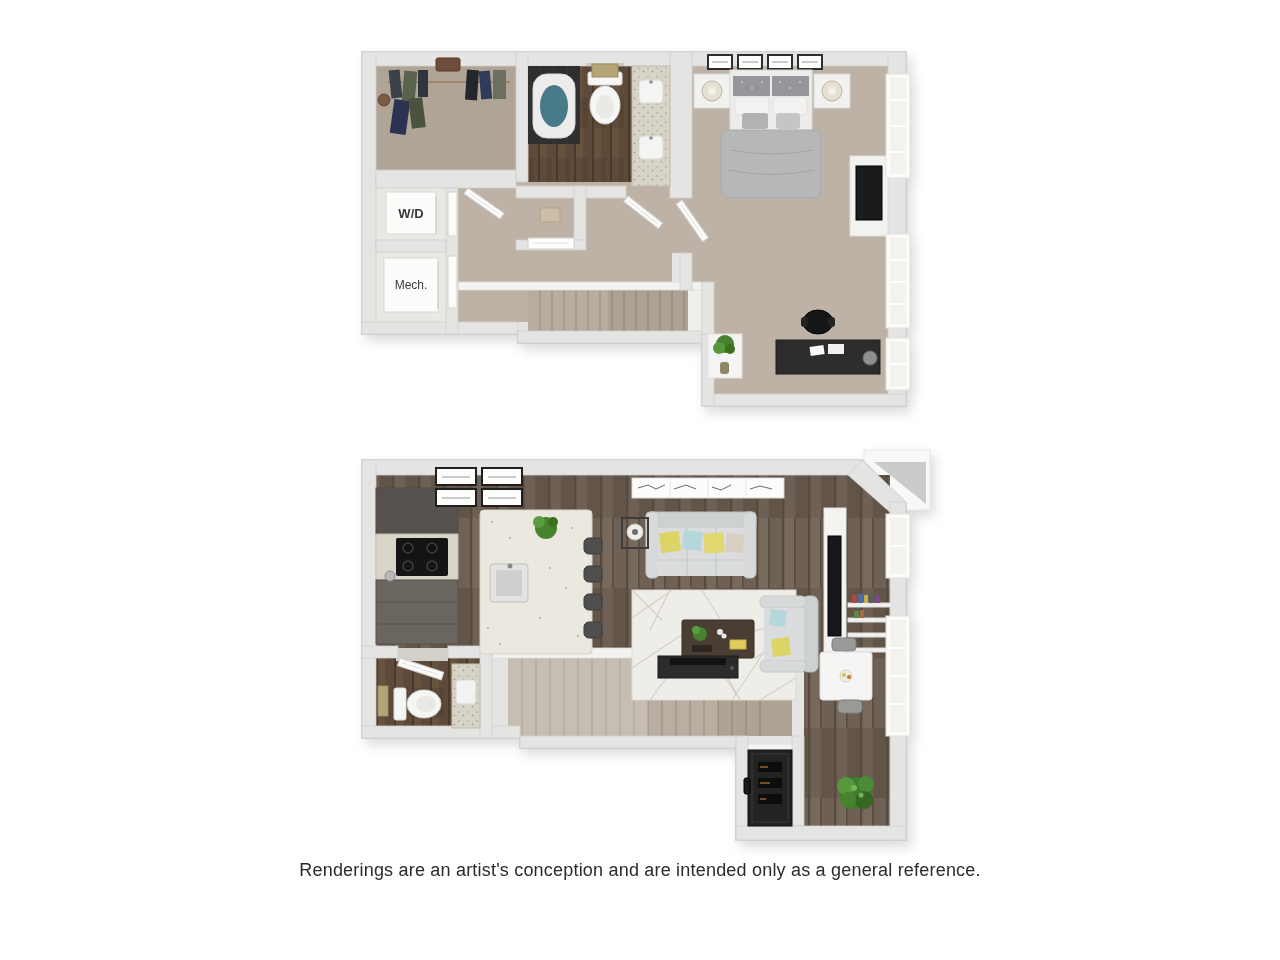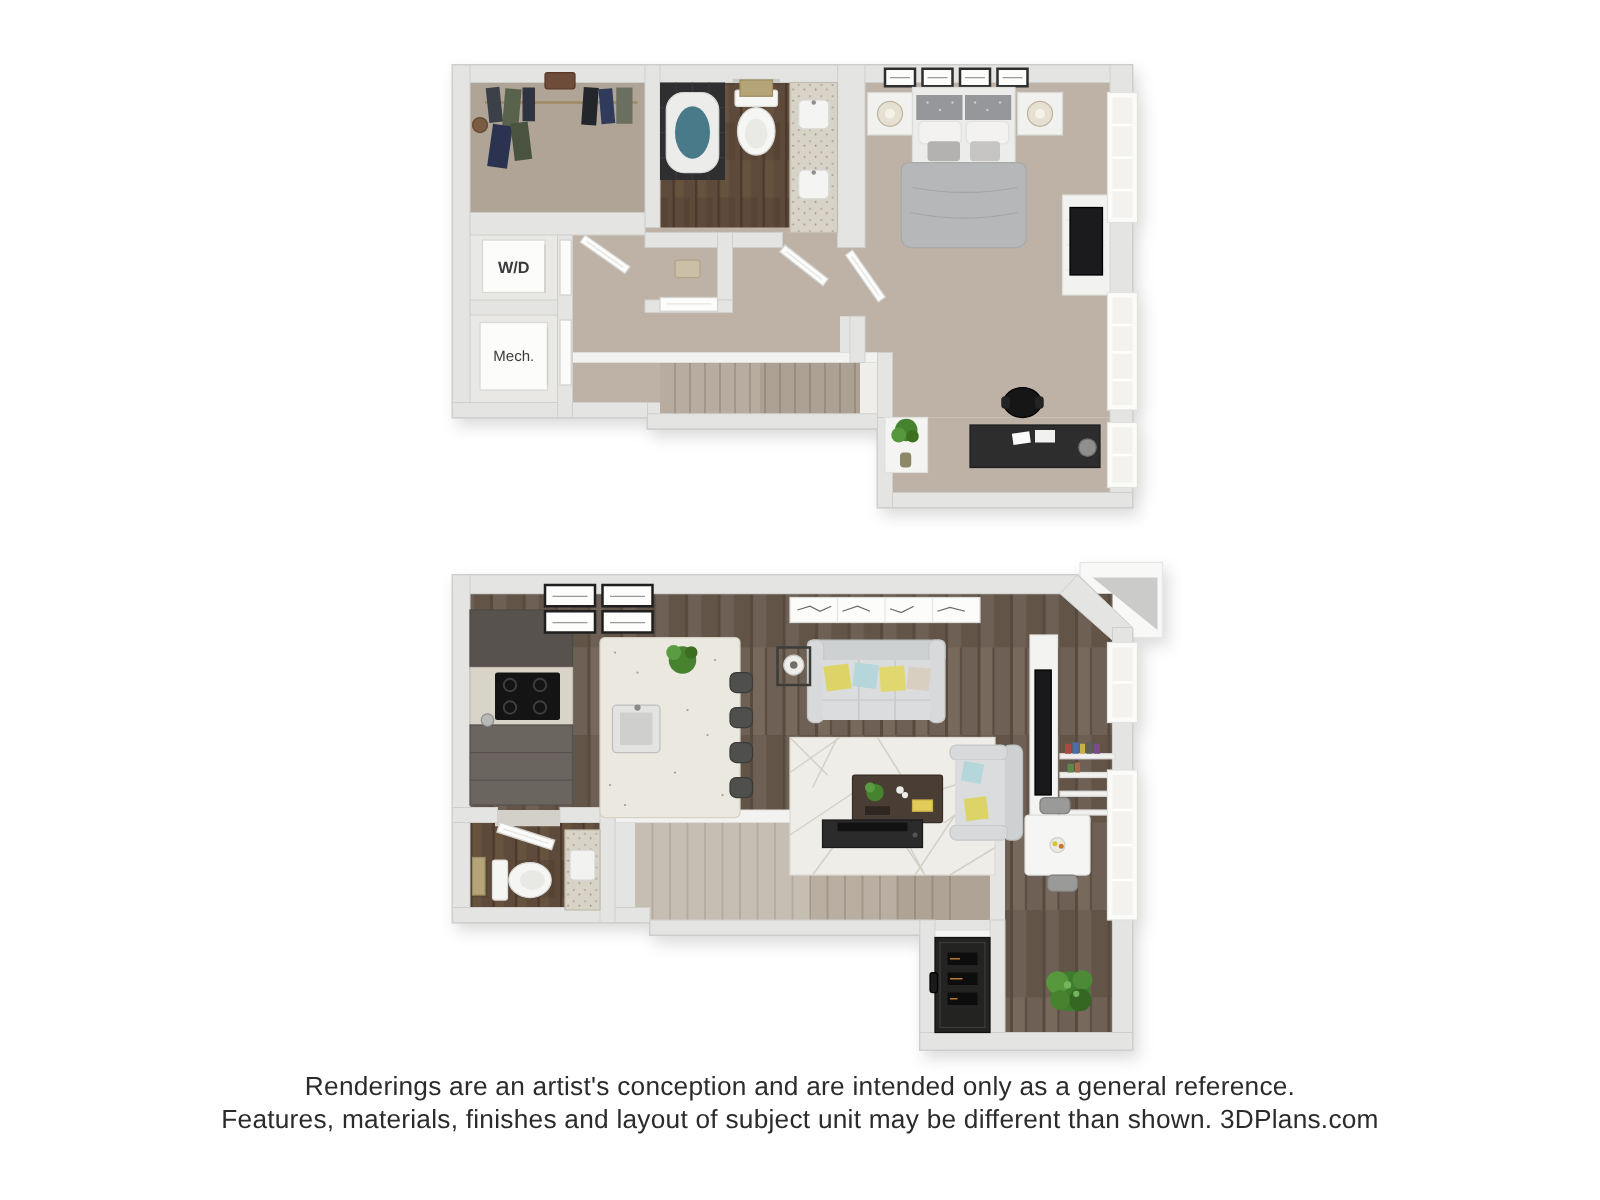--- a/index.html
+++ b/index.html
@@ -2,21 +2,21 @@
 <html><head>
 <meta charset="utf-8">
 <style>
   * { margin: 0; padding: 0; box-sizing: border-box; }
   html, body { width: 1280px; height: 960px; background: #ffffff; overflow: hidden; }
   body { position: relative; font-family: "Liberation Sans", sans-serif; }
   .plan { position: absolute; filter: drop-shadow(4px 6px 6px rgba(0,0,0,0.14)); }
   #upper-plan { left: 340px; top: 38px; }
   #lower-plan { left: 340px; top: 448px; }
   .disclaimer { position: absolute; left: 0; top: 857px; width: 100%; text-align: center;
-                color: #2b2b2b; font-size: 21px; line-height: 26px; letter-spacing: 0.2px; }
+                color: #2b2b2b; font-size: 18px; line-height: 26px; letter-spacing: 0.2px; }
   .label-txt { font-family: "Liberation Sans", sans-serif; fill: #3a3a3a; }
 </style>
 </head>
 <body>
 
 <svg id="upper-plan" class="plan" width="600" height="400" viewBox="0 0 600 400">
   <defs>
     <pattern id="u-bathwood" width="18" height="60" patternUnits="userSpaceOnUse">
       <rect width="18" height="60" fill="#5e4a3b"></rect>
       <rect x="0" width="2" height="60" fill="#4b3a2c"></rect>
@@ -539,14 +539,13 @@
     <circle cx="526" cy="336" r="8" fill="#4c8a36"></circle>
     <circle cx="524" cy="352" r="9" fill="#356722"></circle>
     <circle cx="508" cy="352" r="8" fill="#47822f"></circle>
     <circle cx="514" cy="340" r="3" fill="#76b45c"></circle>
     <circle cx="521" cy="347" r="2.5" fill="#76b45c"></circle>
   </g>
 </svg>
 
 <div class="disclaimer">
   <div>Renderings are an artist's conception and are intended only as a general reference.</div>
-  <div>Features, materials, finishes and layout of subject unit may be different than shown. 3DPlans.com</div>
 </div>
 
 </body></html>

